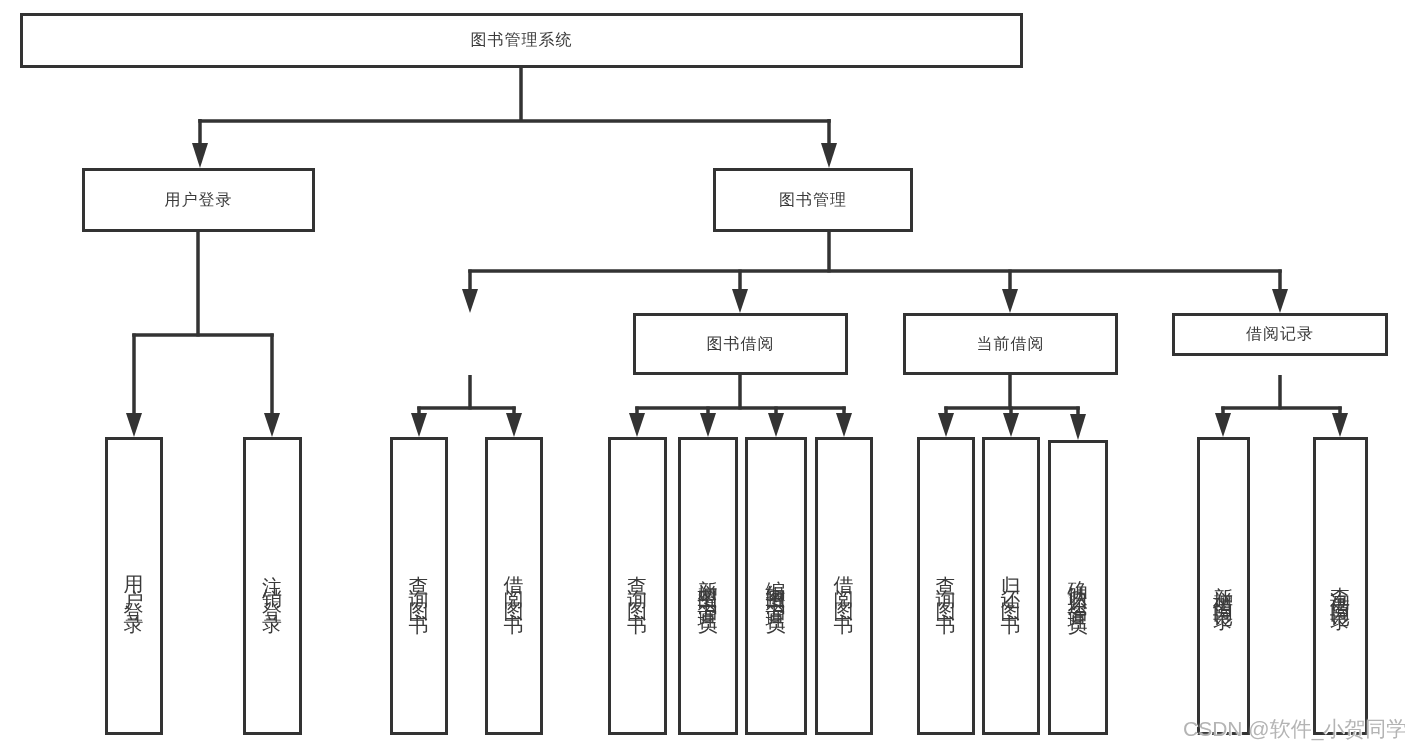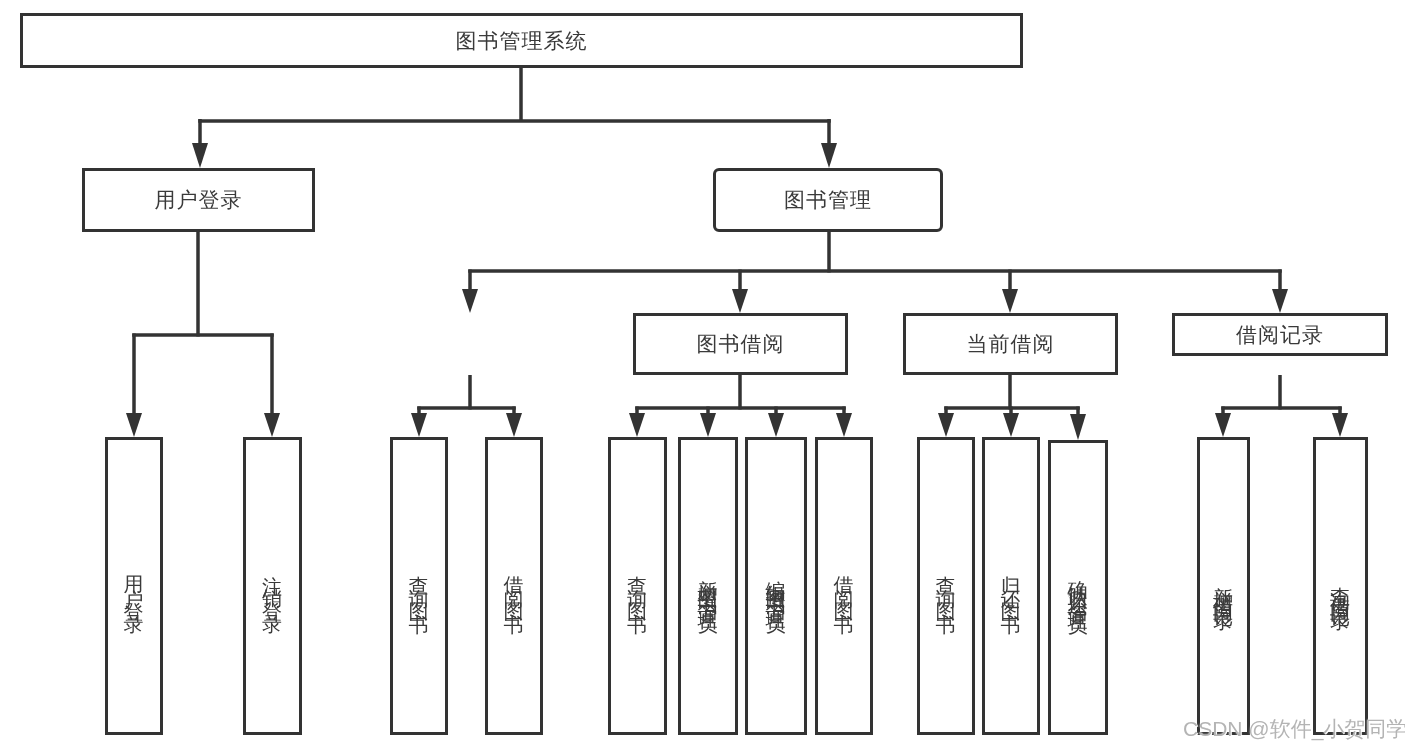--- a/index.html
+++ b/index.html
@@ -13,21 +13,21 @@
   .connectors{position:absolute;left:0;top:0;z-index:0;}
   .node{
     position:absolute;
     box-sizing:border-box;
     background:#ffffff;
     border:3px solid #333333;
     display:flex;align-items:center;justify-content:center;
     color:#3a3a3a;
     z-index:1;
   }
-  .hlabel{font-size:21px;letter-spacing:1px;}
+  .hlabel{font-size:16px;letter-spacing:1px;}
   .leaf .vtext{
     writing-mode:vertical-rl;
     text-orientation:mixed;
     font-size:20px;
     line-height:1;
   }
   .leaf .vtext.short{letter-spacing:13px;}
   .leaf .vtext.long{letter-spacing:5px;}
   .watermark{
     position:absolute;
@@ -110,21 +110,21 @@
     </g>
   </svg>
 
   <div class="node" style="left:20px;top:13px;width:1003px;height:55px;">
     <span class="hlabel">图书管理系统</span>
   </div>
 
   <div class="node" style="left:82px;top:168px;width:233px;height:64px;">
     <span class="hlabel">用户登录</span>
   </div>
-  <div class="node" style="left:713px;top:168px;width:230px;height:64px;border-radius:6px;">
+  <div class="node" style="left:713px;top:168px;width:200px;height:64px;">
     <span class="hlabel">图书管理</span>
   </div>
 
   <div class="node" style="left:903px;top:313px;width:215px;height:62px;">
     <span class="hlabel">当前借阅</span>
   </div>
   <div class="node" style="left:633px;top:313px;width:215px;height:62px;">
     <span class="hlabel">图书借阅</span>
   </div>
   <div class="node" style="left:1172px;top:313px;width:216px;height:43px;">

